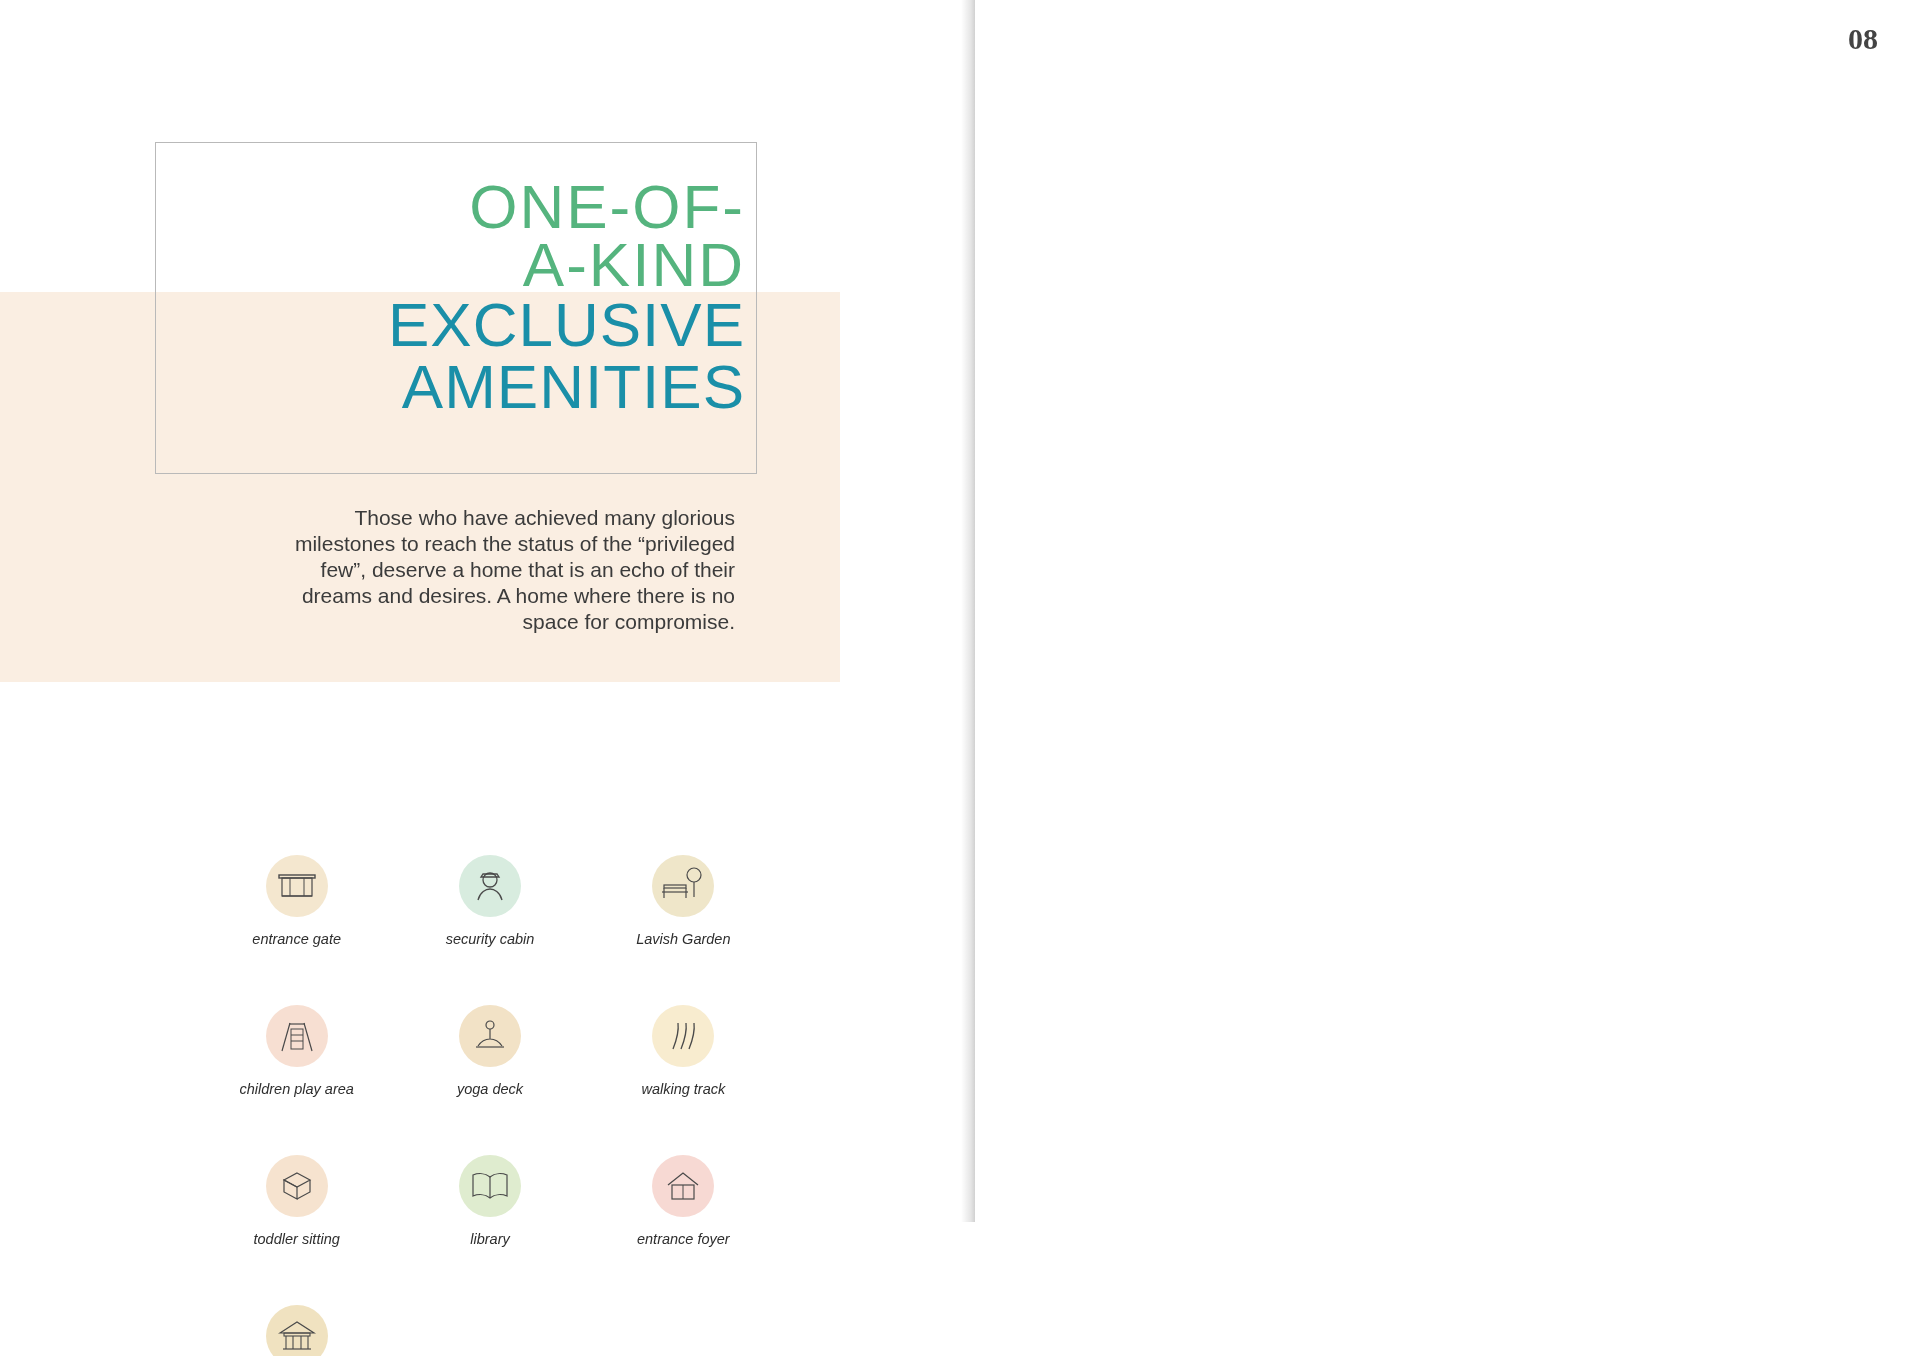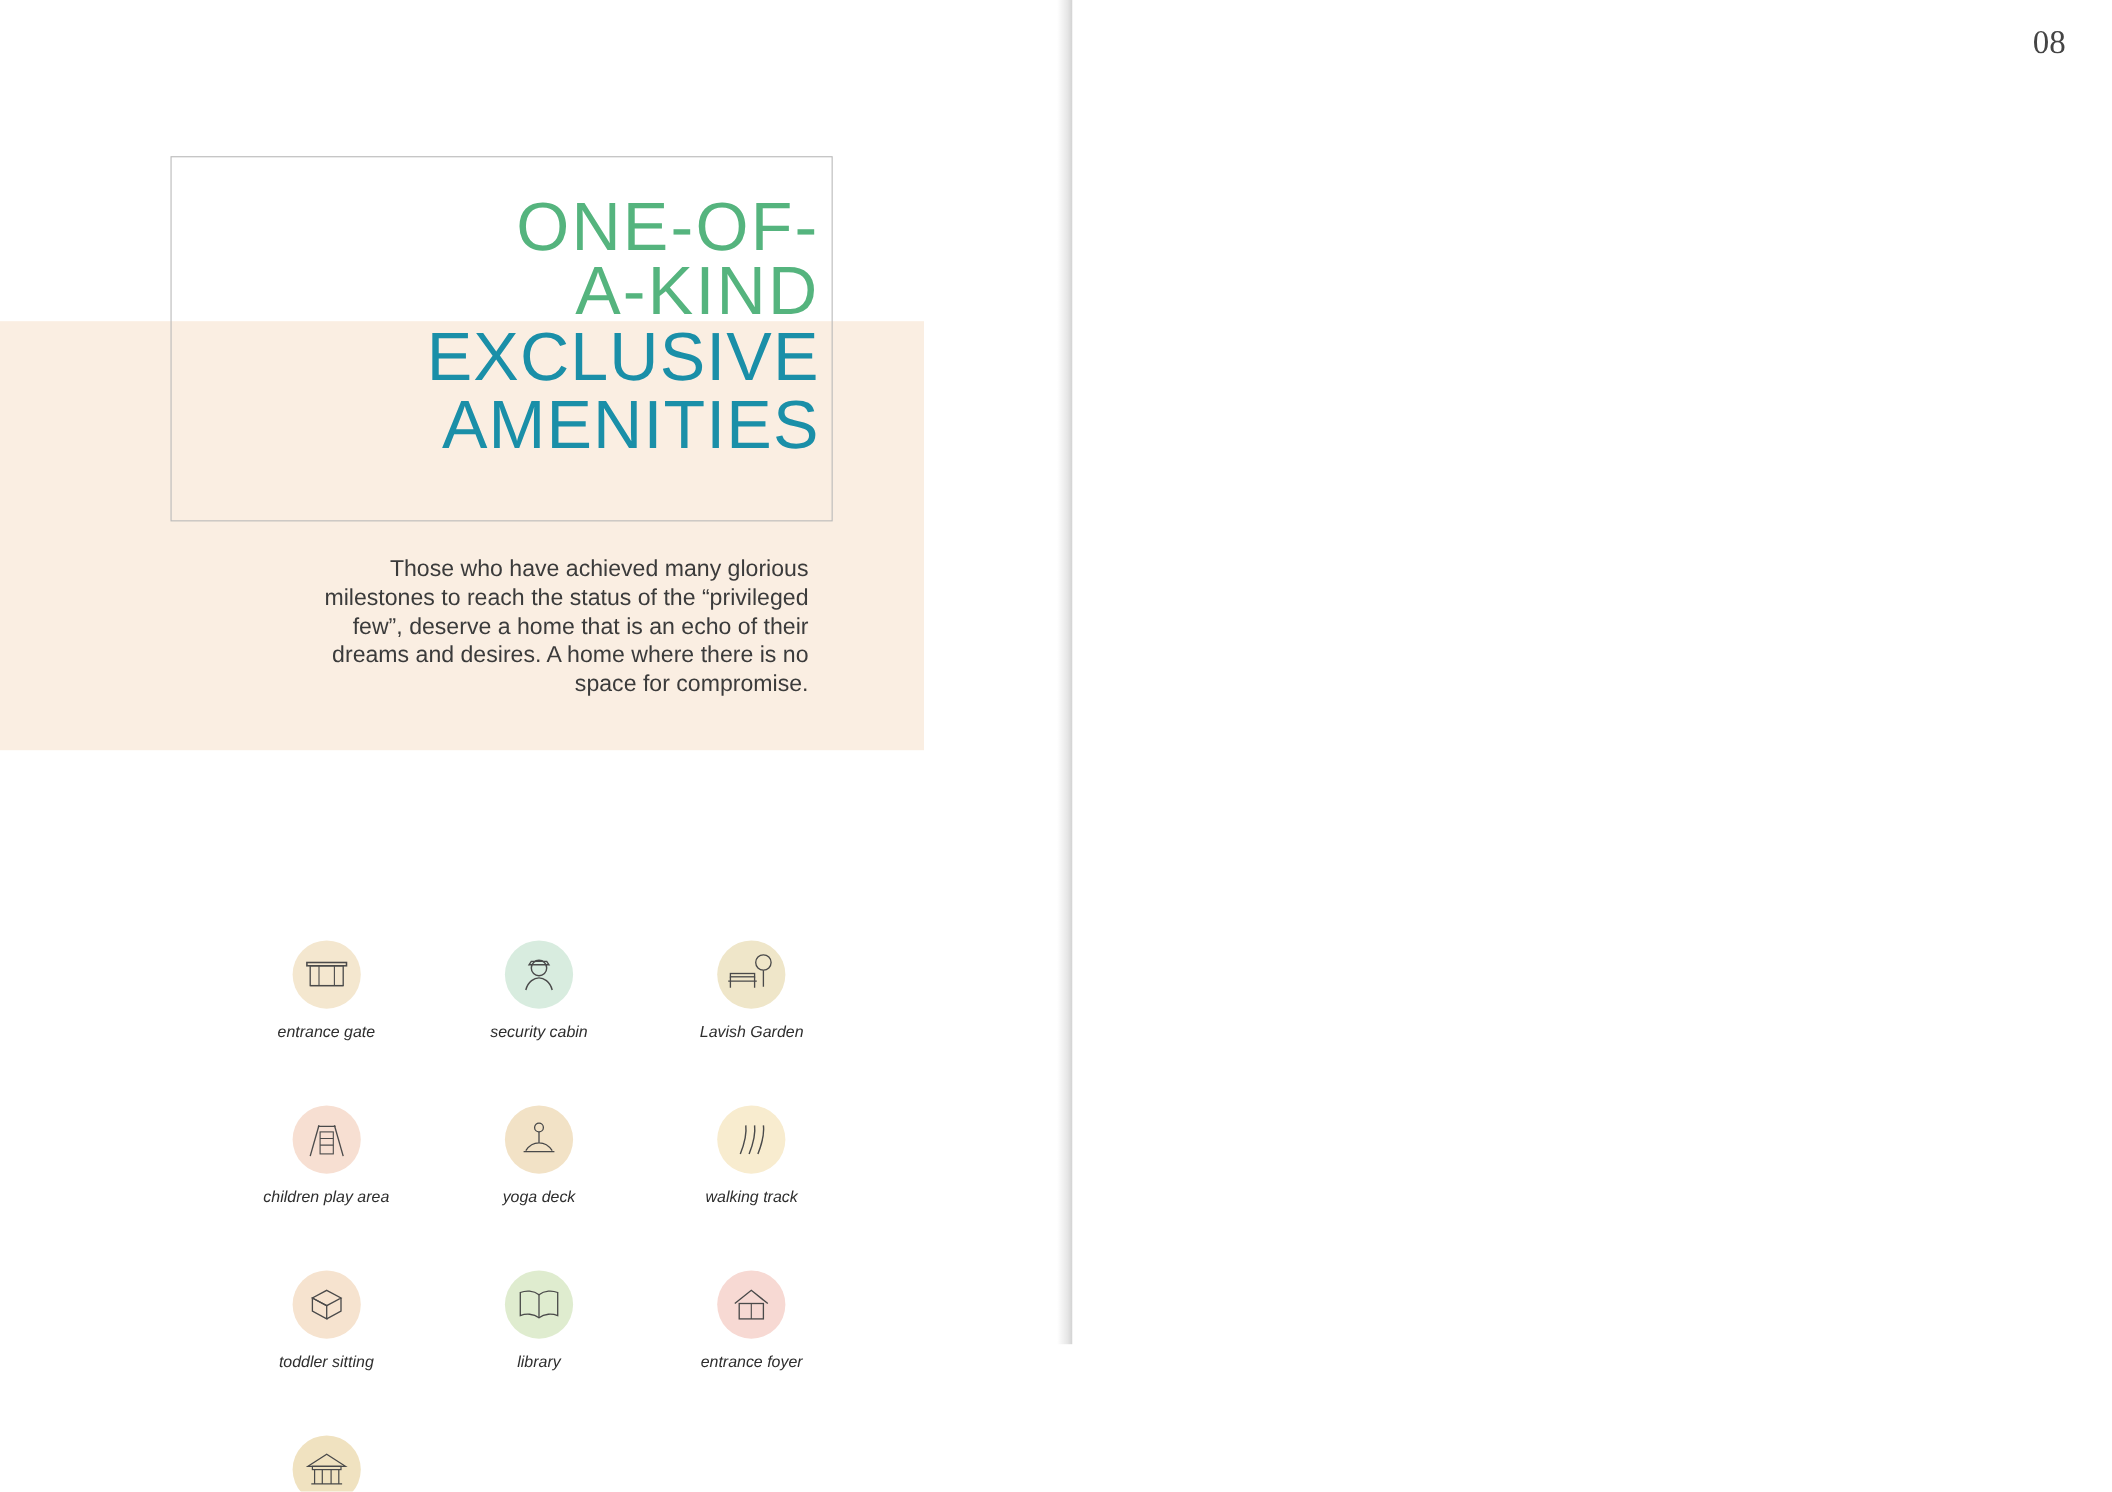--- a/index.html
+++ b/index.html
@@ -67,21 +67,21 @@
     font-size:14.5px;font-style:italic;color:#2e2e2e;text-align:center;white-space:nowrap;
   }
 
   
   .right-page{
     position:relative;
     flex:1 1 auto;height:1356px;background:#ffffff;
   }
   .page-number{
     position:absolute;right:42px;top:22px;
-    font-size:30px;color:#444;font-family:"Liberation Serif", serif;
+    font-size:30px;color:#444;font-family:"Liberation Serif", serif;font-weight:bold;
   }
 </style>
 </head>
 <body>
 
 <div class="page">
 
   <div class="left-page">
     <div class="beige-band"></div>
     <div class="title-box"></div>

